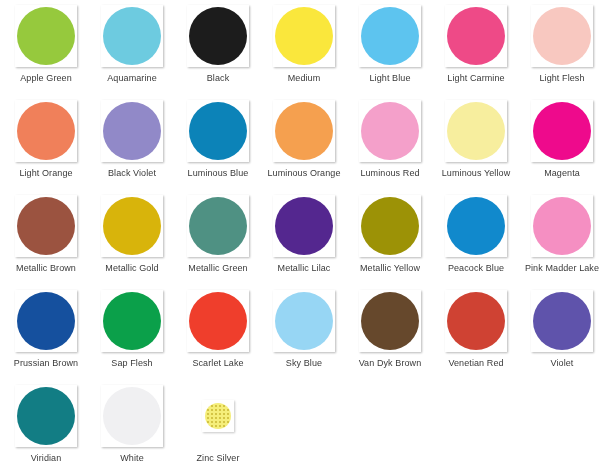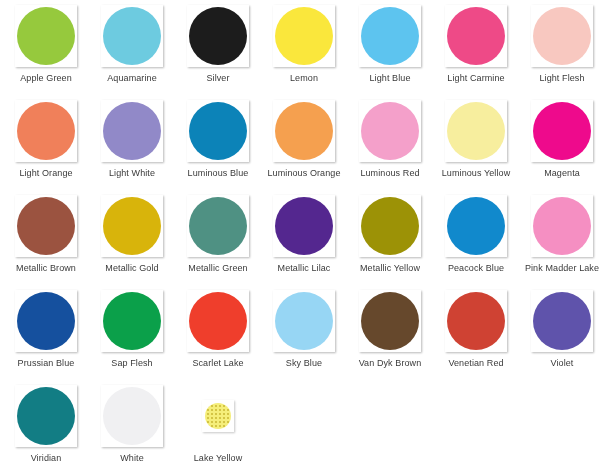--- a/index.html
+++ b/index.html
@@ -102,27 +102,27 @@
     <div class="swatch-cell">
       <div class="swatch-card">
         <div class="swatch-circle" style="background-color: rgb(109, 203, 224);"></div>
       </div>
       <div class="swatch-label">Aquamarine</div>
     </div>
     <div class="swatch-cell">
       <div class="swatch-card">
         <div class="swatch-circle" style="background-color: rgb(28, 28, 28);"></div>
       </div>
-      <div class="swatch-label">Silver</div>
+      <div class="swatch-label">Black</div>
     </div>
     <div class="swatch-cell">
       <div class="swatch-card">
         <div class="swatch-circle" style="background-color: rgb(250, 231, 60);"></div>
       </div>
-      <div class="swatch-label">Lemon</div>
+      <div class="swatch-label">Medium</div>
     </div>
     <div class="swatch-cell">
       <div class="swatch-card">
         <div class="swatch-circle" style="background-color: rgb(93, 196, 239);"></div>
       </div>
       <div class="swatch-label">Light Blue</div>
     </div>
     <div class="swatch-cell">
       <div class="swatch-card">
         <div class="swatch-circle" style="background-color: rgb(238, 74, 135);"></div>
@@ -138,21 +138,21 @@
     <div class="swatch-cell">
       <div class="swatch-card">
         <div class="swatch-circle" style="background-color: rgb(240, 128, 90);"></div>
       </div>
       <div class="swatch-label">Light Orange</div>
     </div>
     <div class="swatch-cell">
       <div class="swatch-card">
         <div class="swatch-circle" style="background-color: rgb(145, 137, 200);"></div>
       </div>
-      <div class="swatch-label">Light White</div>
+      <div class="swatch-label">Black Violet</div>
     </div>
     <div class="swatch-cell">
       <div class="swatch-card">
         <div class="swatch-circle" style="background-color: rgb(12, 131, 184);"></div>
       </div>
       <div class="swatch-label">Luminous Blue</div>
     </div>
     <div class="swatch-cell">
       <div class="swatch-card">
         <div class="swatch-circle" style="background-color: rgb(245, 160, 79);"></div>
@@ -216,21 +216,21 @@
     <div class="swatch-cell">
       <div class="swatch-card">
         <div class="swatch-circle" style="background-color: rgb(245, 143, 194);"></div>
       </div>
       <div class="swatch-label">Pink Madder Lake</div>
     </div>
     <div class="swatch-cell">
       <div class="swatch-card">
         <div class="swatch-circle" style="background-color: rgb(21, 80, 158);"></div>
       </div>
-      <div class="swatch-label">Prussian Blue</div>
+      <div class="swatch-label">Prussian Brown</div>
     </div>
     <div class="swatch-cell">
       <div class="swatch-card">
         <div class="swatch-circle" style="background-color: rgb(11, 160, 74);"></div>
       </div>
       <div class="swatch-label">Sap Flesh</div>
     </div>
     <div class="swatch-cell">
       <div class="swatch-card">
         <div class="swatch-circle" style="background-color: rgb(239, 62, 44);"></div>
@@ -270,15 +270,15 @@
     <div class="swatch-cell">
       <div class="swatch-card">
         <div class="swatch-circle" style="background-color: rgb(240, 240, 242);"></div>
       </div>
       <div class="swatch-label">White</div>
     </div>
     <div class="swatch-cell small">
       <div class="swatch-card">
         <div class="swatch-circle" style="background-color: rgb(245, 238, 122);"></div>
       </div>
-      <div class="swatch-label">Lake Yellow</div>
+      <div class="swatch-label">Zinc Silver</div>
     </div>
   </div>
 
 </body></html>

